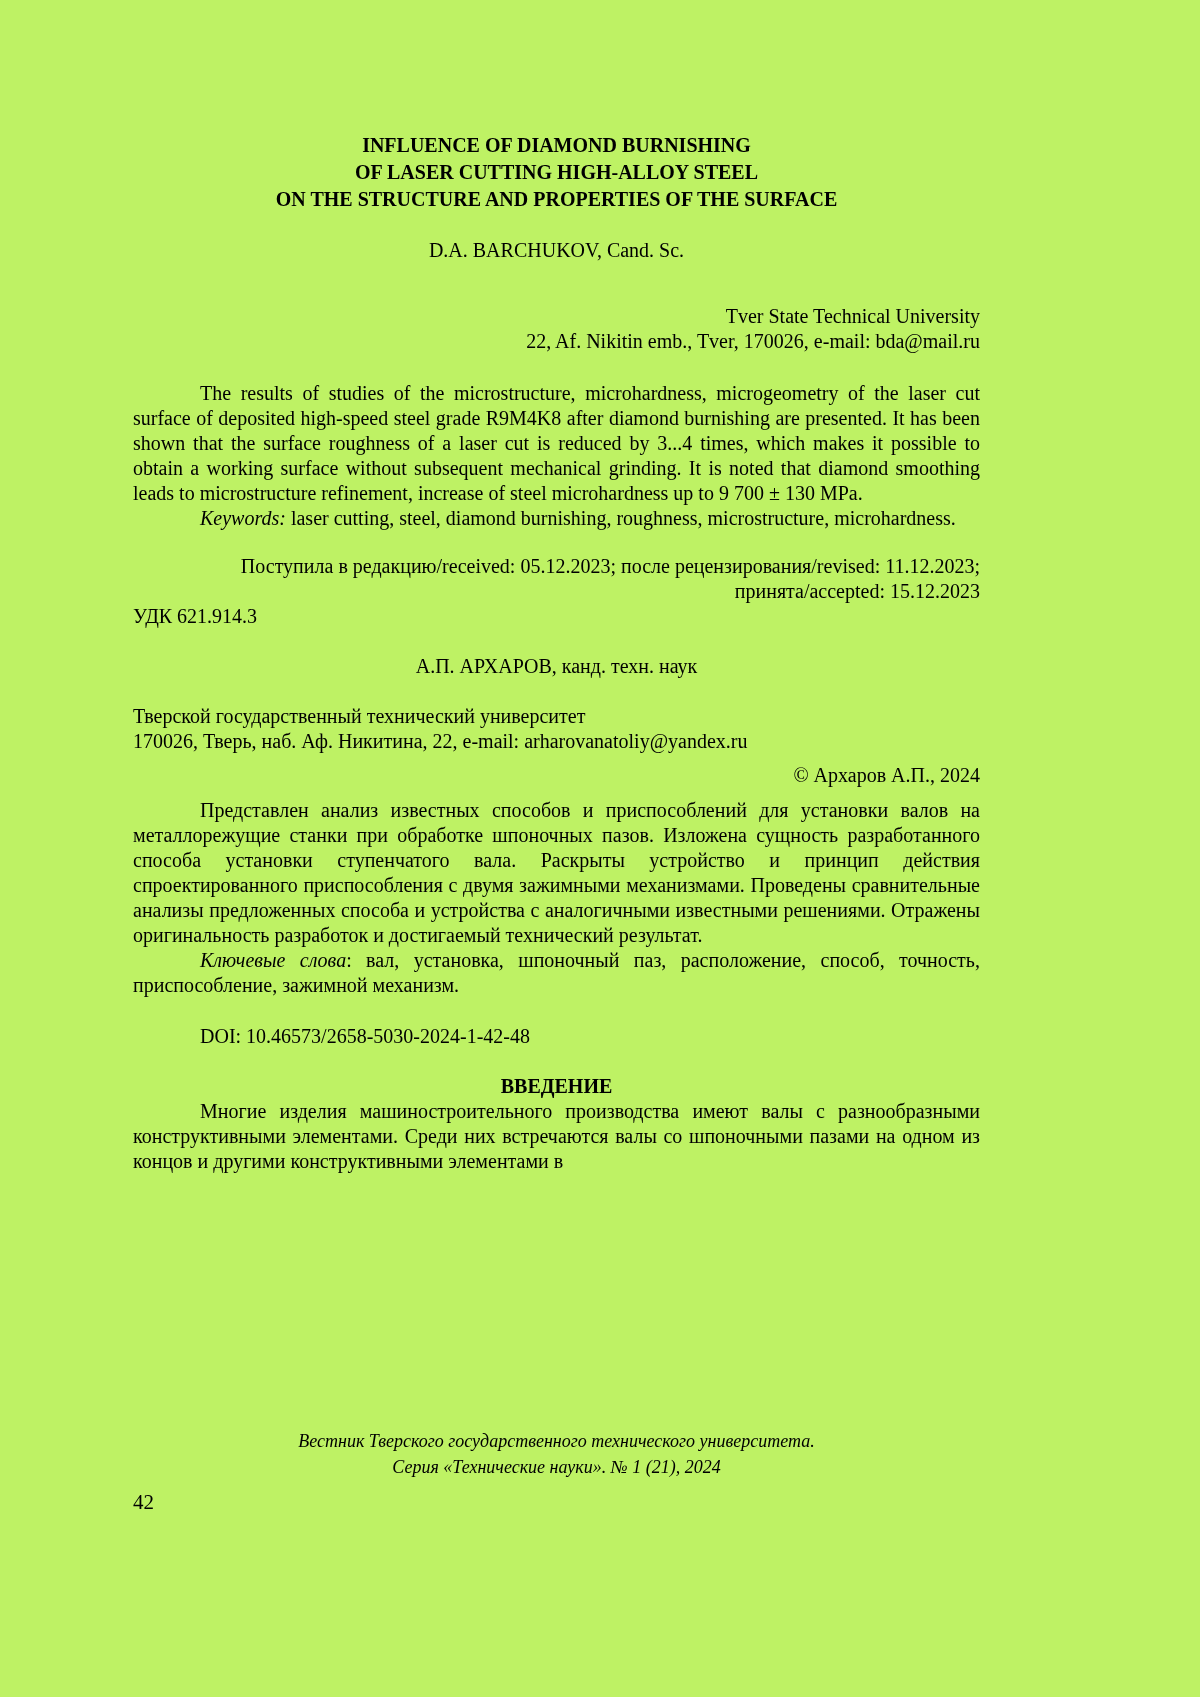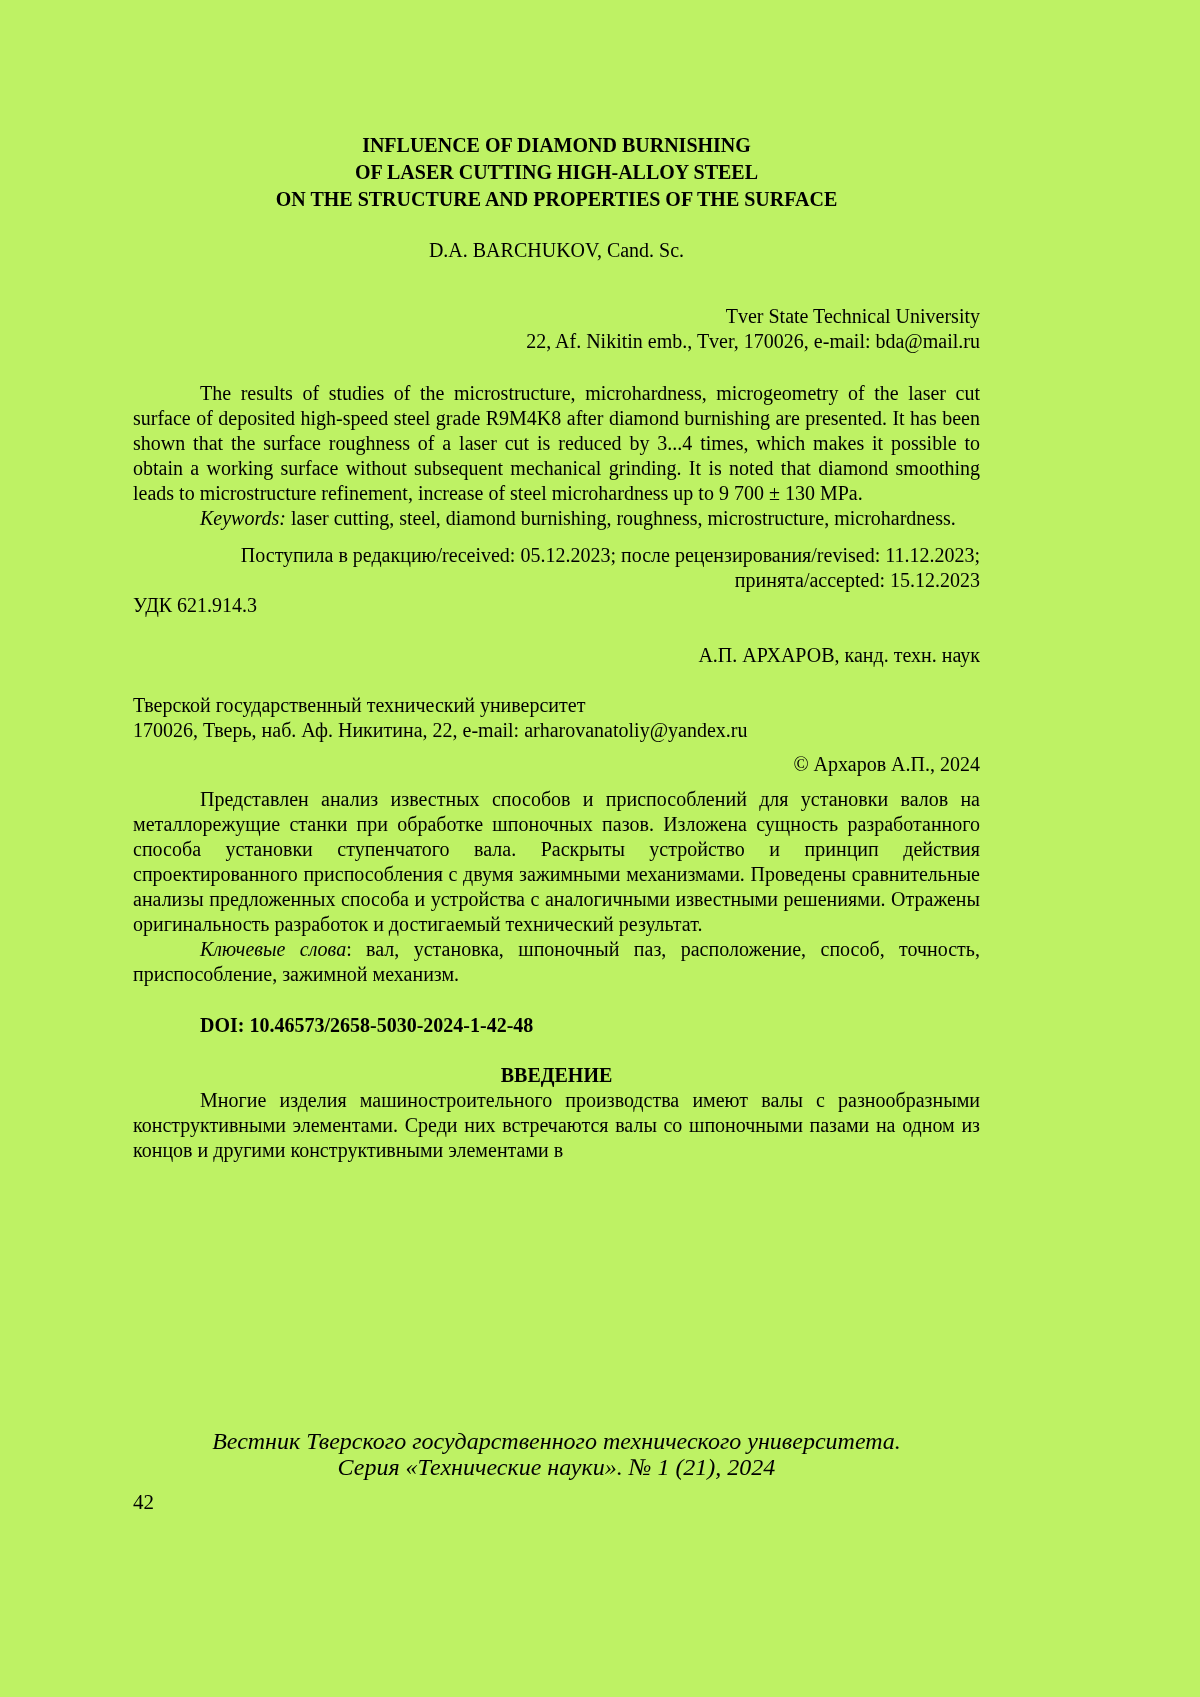--- a/index.html
+++ b/index.html
@@ -26,45 +26,45 @@
   .indent  { text-indent: 67px; }
 
   .title-block {
     font-weight: bold;
     text-align: center;
     line-height: 27px;
     margin-bottom: 25px;
   }
   .author-line { text-align: center; margin-bottom: 41px; }
   .affiliation { text-align: right; margin-bottom: 27px; }
-  .dates { text-align: right; margin-top: 12px; }
+  .dates { text-align: right; margin-top: 23px; }
   .udc { }
   .title-ru { margin-top: 25px; margin-bottom: 0; }
-  .author-ru { text-align: right; margin-top: 25px; margin-bottom: 0; }
+  .author-ru { text-align: center; margin-top: 25px; margin-bottom: 0; }
   .affil-ru { text-align: left; margin-top: 25px; margin-bottom: 0; }
   .copyright { text-align: right; margin-top: 9px; }
   .abstract-ru { margin-top: 10px; }
   .doi {
     margin-top: 26px;
-    font-weight: bold;
+    font-weight: normal;
     text-indent: 67px;
   }
   .section-heading {
     margin-top: 25px;
     text-align: center;
     font-weight: bold;
   }
   .footer {
     position: absolute;
     left: 133px;
     right: 220px;
     top: 1428px;
     text-align: center;
     font-style: italic;
-    font-size: 24px;
+    font-size: 18px;
     line-height: 26px;
   }
   .page-number {
     position: absolute;
     left: 133px;
     top: 1490px;
     font-size: 21px;
     text-align: right;
   }
 </style>

